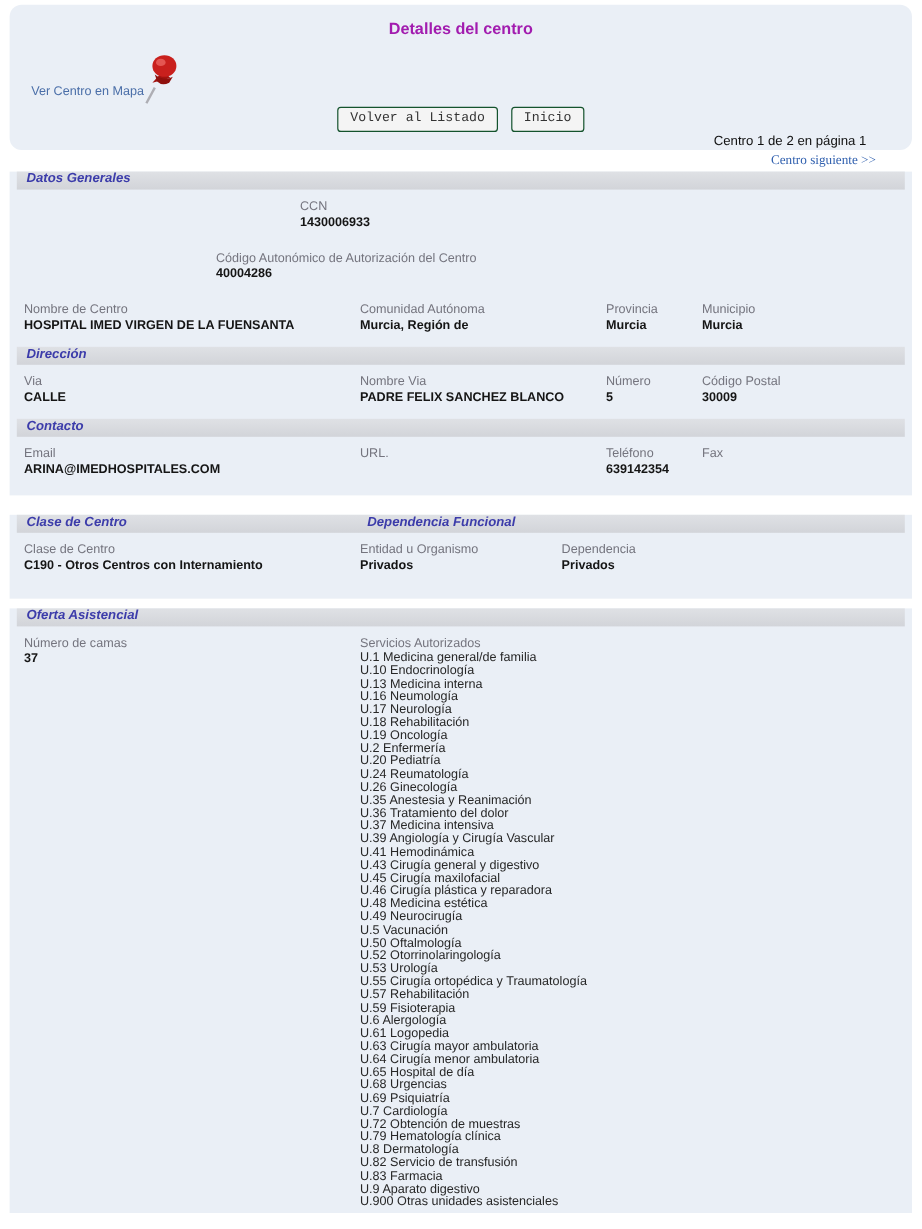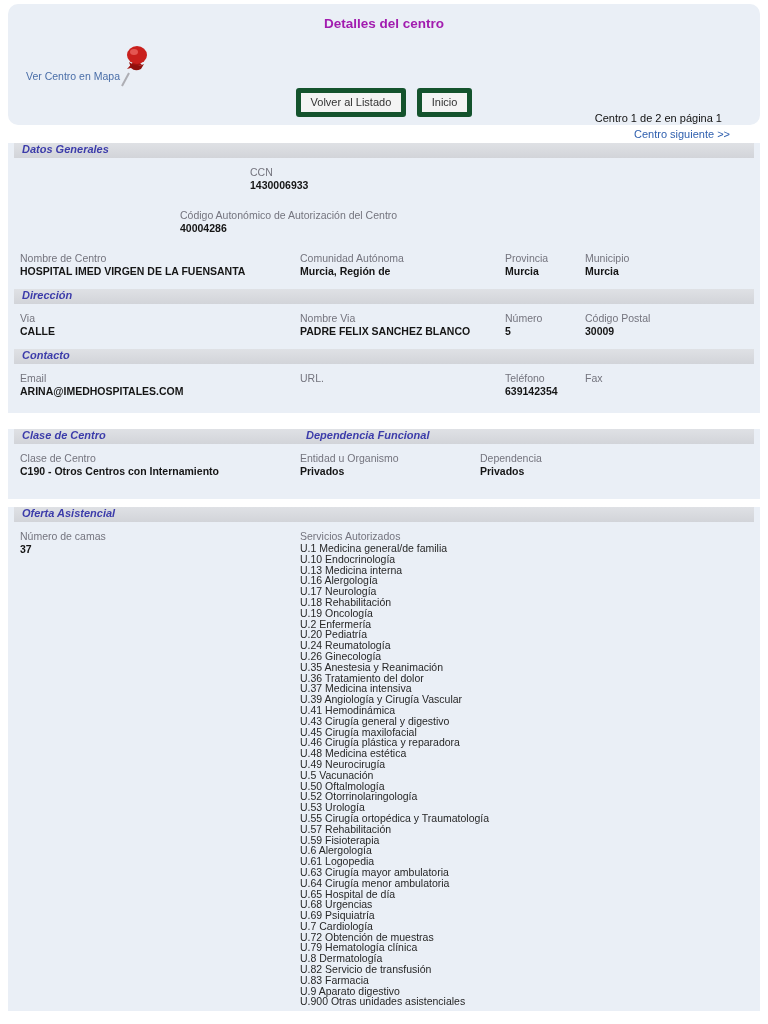--- a/index.html
+++ b/index.html
@@ -15,27 +15,27 @@
     margin:0 8px; background:#eaeff6;
   }
   .panel.top {
     margin-top:4px; border-radius:10px; height:121px; position:relative;
   }
   .page-title {
     text-align:center; padding-top:12px; font-size:13.5px; font-weight:600; color:#a21caf;
   }
   .map-link-row { position:absolute; left:18px; top:66px; font-size:10.5px; }
   a.link { color:#4a6ea8; text-decoration:none; cursor:pointer; }
-  a.link-strong { color:#2f5fae; text-decoration:none; cursor:pointer; }
+  a.link-strong { color:#2f5fae; text-decoration:none; cursor:pointer;font-family:Liberation Serif, serif; }
   .pin { position:absolute; left:108px; top:38px; width:34px; height:46px; }
   .btn-row { position:absolute; top:84px; left:0; right:0; text-align:center; }
   .btn {
-    display:inline-block; background:#f4f4f4; border:5px solid #14532d; border-radius:3px;
+    display:inline-block; background:#f4f4f4; border:1px solid #14532d; border-radius:3px;
     padding:3px 10px 4px 10px; font-size:11px; color:#333; margin:0 3px; cursor:pointer;
-    font-family:Liberation Sans, sans-serif;
+    font-family:Liberation Mono, monospace;
   }
   .page-count {
     position:absolute; right:38px; top:108px; font-size:11px; font-weight:normal; color:#111;
   }
   .next-row { height:18px; margin:0 8px; text-align:right; padding:3px 30px 0 0; font-size:11px; background:#fff; }
 
   .section-block { margin:0 8px; background:#eaeff6; }
   .gap { height:16px; background:#fff; }
   .bar {
     position:relative; margin:0 6px; height:15px;
@@ -46,21 +46,21 @@
   .bar-title.second { position:absolute; left:292px; }
 
   .row { display:flex; padding:8px 0 10px 12px;justify-content:center; }
   .field .label { font-size:10.5px; color:#74747e; line-height:12px; }
   .field .value { font-size:10.5px; color:#151515; font-weight:bold; line-height:12px; margin-top:1px; }
   .c1 { width:280px; }
   .c2 { width:205px; }
   .c3 { width:80px; }
   .c4 { flex:1; }
   .d2 { width:168px; }
-  .d3 { flex:1;margin-left:12px; }
+  .d3 { flex:1; }
 
   .svc-list { margin-top:1px; }
   .svc-item { font-size:10.5px; color:#272727; font-weight:500; line-height:10.8px; }
 </style>
 </head>
 <body>
 
 <div class="page">
 
   <div class="panel top">
@@ -204,21 +204,21 @@
       <div class="field c1">
         <div class="label">Número de camas</div>
         <div class="value">37</div>
       </div>
       <div class="field c4">
         <div class="label">Servicios Autorizados</div>
         <div class="svc-list">
             <div class="svc-item">U.1 Medicina general/de familia</div>
             <div class="svc-item">U.10 Endocrinología</div>
             <div class="svc-item">U.13 Medicina interna</div>
-            <div class="svc-item">U.16 Alergología</div>
+            <div class="svc-item">U.16 Neumología</div>
             <div class="svc-item">U.17 Neurología</div>
             <div class="svc-item">U.18 Rehabilitación</div>
             <div class="svc-item">U.19 Oncología</div>
             <div class="svc-item">U.2 Enfermería</div>
             <div class="svc-item">U.20 Pediatría</div>
             <div class="svc-item">U.24 Reumatología</div>
             <div class="svc-item">U.26 Ginecología</div>
             <div class="svc-item">U.35 Anestesia y Reanimación</div>
             <div class="svc-item">U.36 Tratamiento del dolor</div>
             <div class="svc-item">U.37 Medicina intensiva</div>

